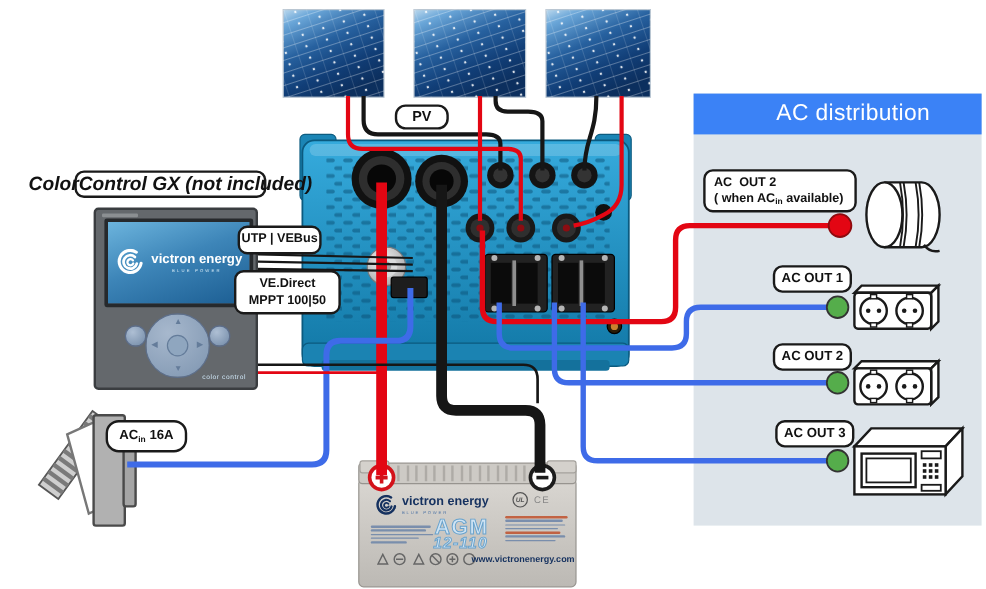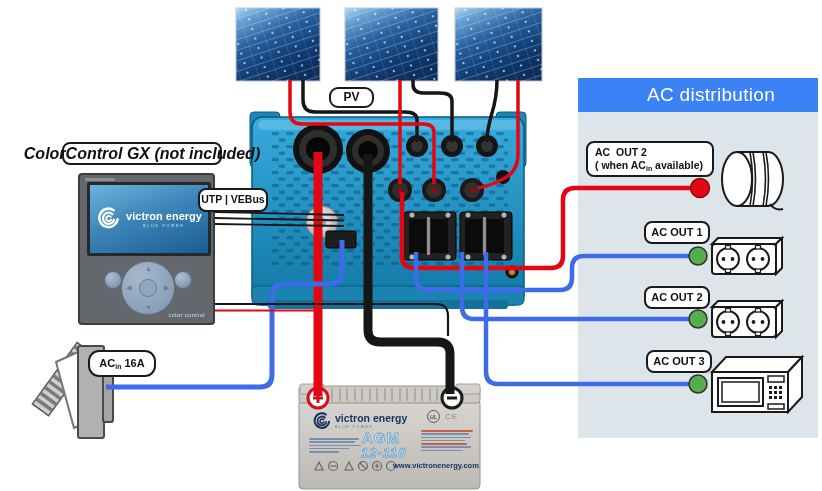--- a/index.html
+++ b/index.html
@@ -327,21 +327,21 @@
       <div class="ul-mark">UL</div>
       <div class="ce-mark">CE</div>
     </div>
     <div class="abs" style="left:10px;top:33px;width:52px;">
       <div class="micro-bar" style="width:50px"></div>
         <div class="micro-bar" style="width:46px"></div>
       <div class="micro-bar" style="width:52px"></div>
         <div class="micro-bar" style="width:40px"></div>
       <div class="micro-bar" style="width:30px"></div>
     </div>
-    <div class="abs outline-txt" style="left:63px;top:24px;font-size:15px;">AGM</div>
+    <div class="abs outline-txt" style="left:63px;top:24px;font-size:18px;">AGM</div>
     <div class="abs outline-txt" style="left:62px;top:40px;font-size:13px;font-style:italic;">12-110</div>
     <div class="abs" style="left:122px;top:25px;width:56px;">
       <div class="micro-bar micro-red" style="width:52px"></div>
         <div class="micro-bar" style="width:48px"></div>
       <div class="micro-bar" style="width:50px"></div>
         <div class="micro-bar" style="width:44px"></div>
       <div class="micro-bar micro-red" style="width:46px"></div>
         <div class="micro-bar" style="width:50px"></div>
       <div class="micro-bar" style="width:42px"></div>
     </div>
@@ -362,20 +362,24 @@
   </div>
 
   <div class="abs label-box" style="left:62px;top:142px;width:160px;height:23px;font-size:16px;white-space:nowrap;font-style:italic;">
     <span>ColorControl GX (not included)</span>
   </div>
 
   <div class="abs label-box" style="left:198px;top:188px;width:70px;height:24px;font-size:10.5px;">
     <span class="ws-pre">UTP | VEBus</span>
   </div>
 
+  <div class="abs label-box" style="left:195px;top:225px;width:89px;height:37px;font-size:10.5px;">
+    <span>VE.Direct</span>
+    <span>MPPT 100|50</span>
+  </div>
 
   <div class="abs label-box" style="left:329px;top:87px;width:45px;height:21px;font-size:12px;border-radius:9px;">
     <span>PV</span>
   </div>
 
   <div class="abs label-box" style="left:88px;top:350px;width:68px;height:27px;font-size:11px;border-radius:11px;">
     <span><span>AC</span><sub class="sb">in</sub><span class="ws-pre"> 16A</span></span>
   </div>
 
   <div class="abs label-box" style="left:586px;top:141px;width:128px;height:36px;font-size:10.5px;align-items:flex-start;padding:2px 7px;">

